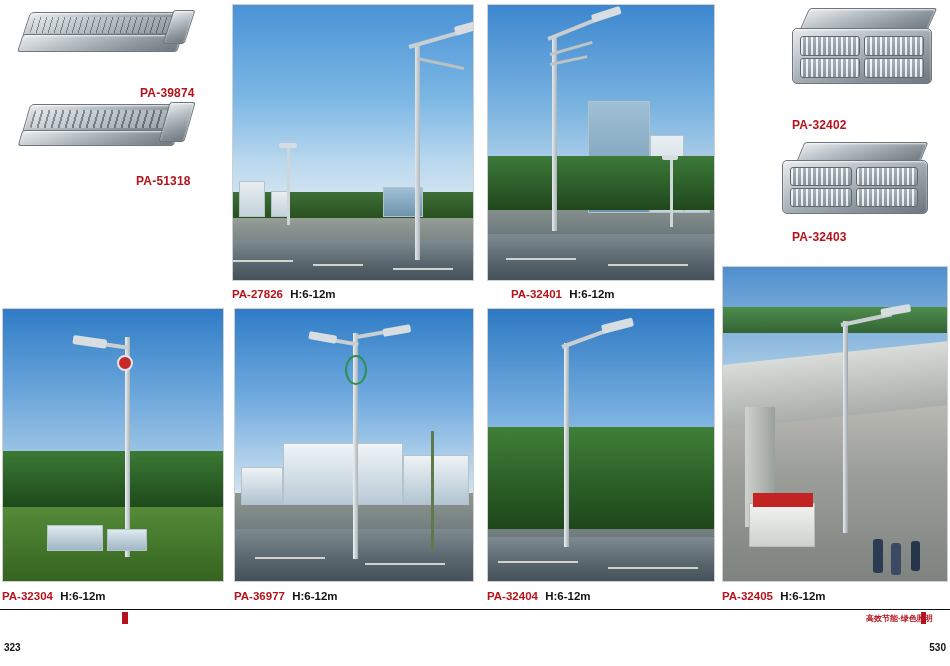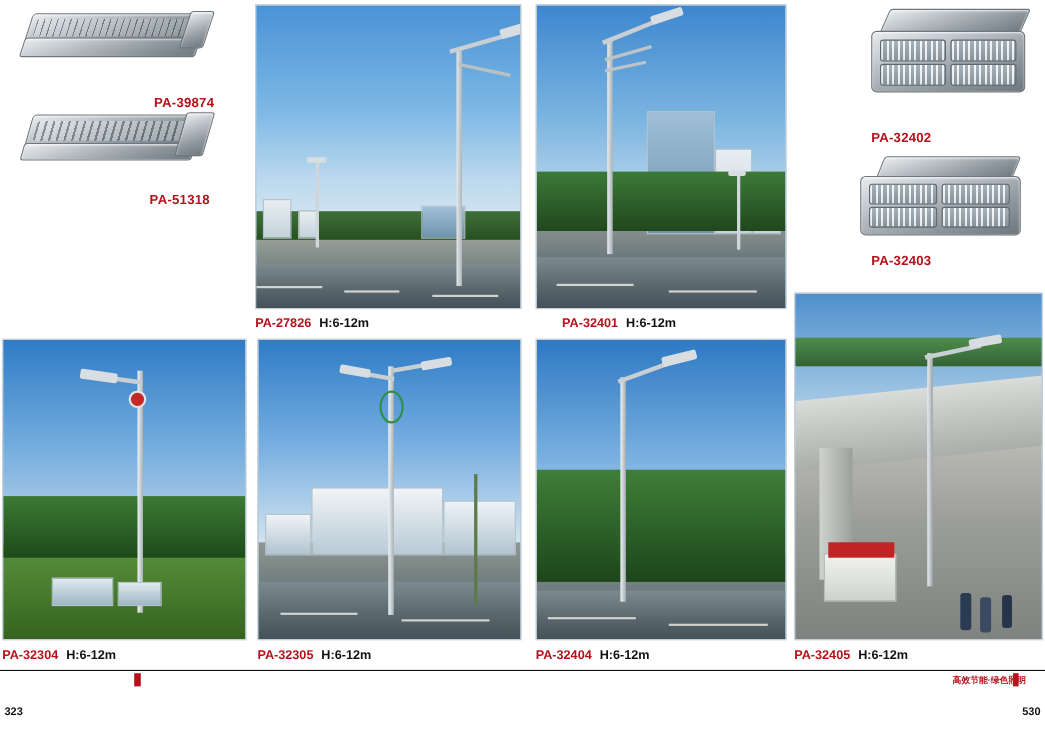--- a/index.html
+++ b/index.html
@@ -277,21 +277,21 @@
     <div class="arm" style="left:80px;top:26px;width:44px;height:4px;transform:rotate(10deg);"></div>
     <div class="arm" style="left:122px;top:26px;width:44px;height:4px;transform:rotate(-10deg);"></div>
     <div class="lamp-head" style="left:74px;top:22px;width:28px;height:8px;transform:rotate(10deg);"></div>
     <div class="lamp-head" style="left:148px;top:20px;width:28px;height:8px;transform:rotate(-10deg);"></div>
     <div style="position:absolute;left:110px;top:46px;width:22px;height:30px;border:2px solid #2f8f4e;border-radius:50%;"></div>
     <div class="pole dark" style="left:196px;top:122px;width:3px;height:120px;background:#5e7a4a;"></div>
     <div class="lane-mark" style="left:20px;bottom:22px;width:70px;"></div>
     <div class="lane-mark" style="left:130px;bottom:16px;width:80px;"></div>
   </div>
   <div class="caption" style="position:absolute;left:234px;top:590px;">
-    <span class="c-code">PA-32305</span>
+    <span class="c-code">PA-36977</span>
     <span class="c-h" style="margin-left: 4px;">H:6-12m</span>
   </div>
 
   <div class="photo" style="left:487px;top:308px;width:228px;height:274px;">
     <div class="sky" style="height:196px;background:linear-gradient(#2e79c3 0%,#79b0e0 55%,#d8e8f2 100%);"></div>
     <div class="ground" style="height:78px;background:linear-gradient(#8b938c 0%,#6d797c 45%,#4e5b63 100%);"></div>
     <div class="road" style="height:44px;"></div>
     <div class="trees" style="bottom:52px;height:102px;background:linear-gradient(#3f7f38,#1d461a);"></div>
     <div class="pole" style="left:76px;top:34px;width:5px;height:204px;background:linear-gradient(90deg,#eef2f4,#a3acb1);"></div>
     <div class="arm" style="left:74px;top:36px;width:52px;height:4px;transform:rotate(-20deg);"></div>

